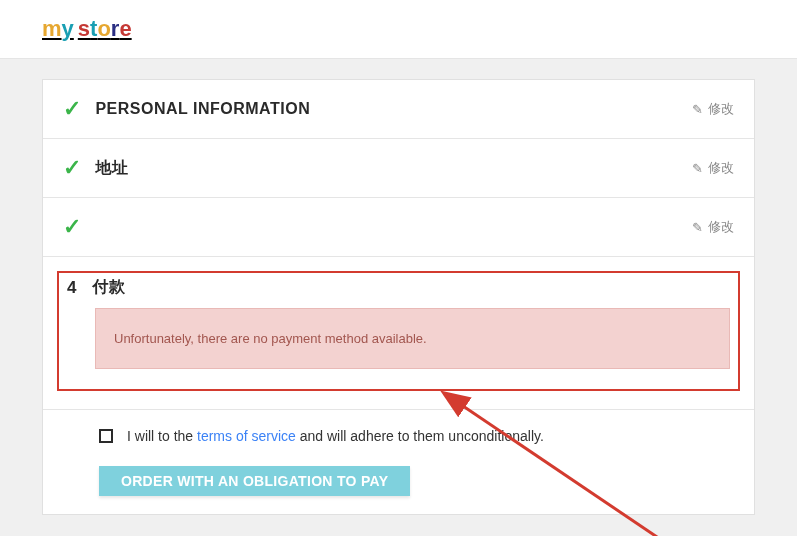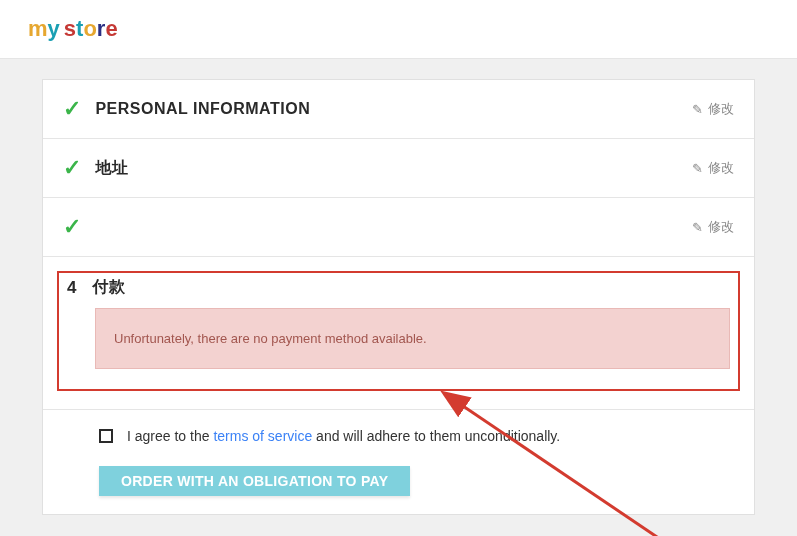--- a/index.html
+++ b/index.html
@@ -3,23 +3,24 @@
   <meta charset="utf-8">
   <style>
     * { margin: 0; padding: 0; box-sizing: border-box; }
     body {
       font-family: Arial, sans-serif;
       background: #fff;
       width: 797px;
       height: 536px;
     }
     .header {
-      padding: 16px 28px;
+      padding: 16px 42px;
       border-bottom: 1px solid #e5e5e5;
       background: #fff;
+      text-decoration: underline;
     }
     .logo {
       font-family: 'Comic Sans MS', cursive, sans-serif;
       font-size: 22px;
       font-weight: bold;
     }
     .logo-m1 { color: #e6a730; }
     .logo-y { color: #1a9fb3; }
     .logo-sp { display:inline-block; width:4px; }
     .logo-s { color: #c53935; }
@@ -160,21 +161,21 @@
           <span class="step-title">付款</span>
         </div>
         <div class="alert-box">Unfortunately, there are no payment method available.</div>
       </div>
     </div>
 
     <div class="agree-section">
       <div class="agree-row">
         <div class="checkbox"></div>
         <span>
-          <span>I agree to the </span><a class="tos-link">terms of service</a><span> and will adhere to them unconditionally.</span>
+          <span>I will to the </span><a class="tos-link">terms of service</a><span> and will adhere to them unconditionally.</span>
         </span>
       </div>
     </div>
 
     <button class="order-btn">ORDER WITH AN OBLIGATION TO PAY</button>
     <div style="height:18px;"></div>
   </div>
 
   <svg class="arrow-svg" width="260" height="170">
     <defs>

